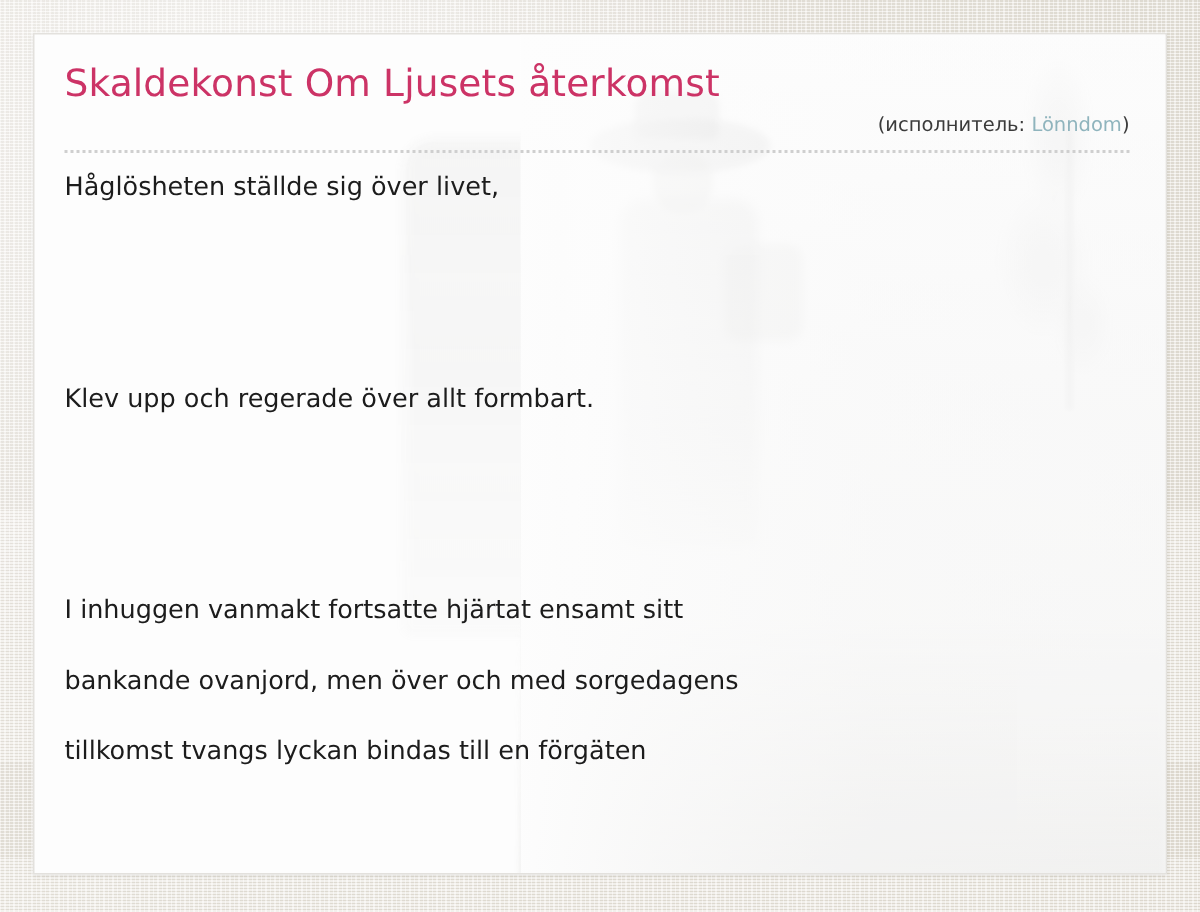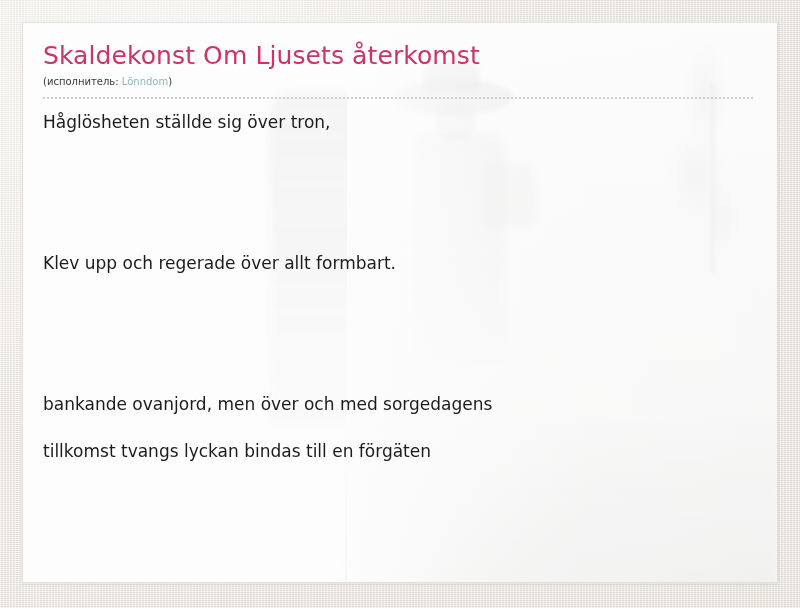--- a/index.html
+++ b/index.html
@@ -174,24 +174,25 @@
     font-weight: 400;
     line-height: 1.2;
     letter-spacing: 0.1px;
     color: #cc3366;
     white-space: nowrap;
   }
 
   .byline {
     margin: 5px 0 0 0;
     padding-bottom: 8px;
-    font-size: 10px;
+    font-size: 13px;
     line-height: 1.25;
     color: #3b3b3b;
     border-bottom: 2px dotted #cfcfcf;
+    text-align: right;
   }
   .byline-link {
     color: #8fb4bd;
     text-decoration: none;
   }
 
   .lyrics {
     margin: 0;
     padding: 0;
     list-style: none;
@@ -233,25 +234,26 @@
 
     <div class="card-inner">
 
       <h1 class="song-title">Skaldekonst Om Ljusets återkomst</h1>
 
       <div class="byline">
         <span>(</span><span>исполнитель: </span><a class="byline-link" href="#">Lönndom</a><span>)</span>
       </div>
 
       <div class="lyrics">
-          <div class="lyric-line">Håglösheten ställde sig över tron,</div>
+          <div class="lyric-line">Håglösheten ställde sig över livet,</div>
           <div class="lyric-line is-blank"></div>
           <div class="lyric-line is-blank"></div>
           <div class="lyric-line">Klev upp och regerade över allt formbart.</div>
           <div class="lyric-line is-blank"></div>
           <div class="lyric-line is-blank"></div>
+          <div class="lyric-line">I inhuggen vanmakt fortsatte hjärtat ensamt sitt</div>
           <div class="lyric-line">bankande ovanjord, men över och med sorgedagens</div>
           <div class="lyric-line">tillkomst tvangs lyckan bindas till en förgäten</div>
         </div>
 
     </div>
   </div>
 </div>
 
 </body></html>

